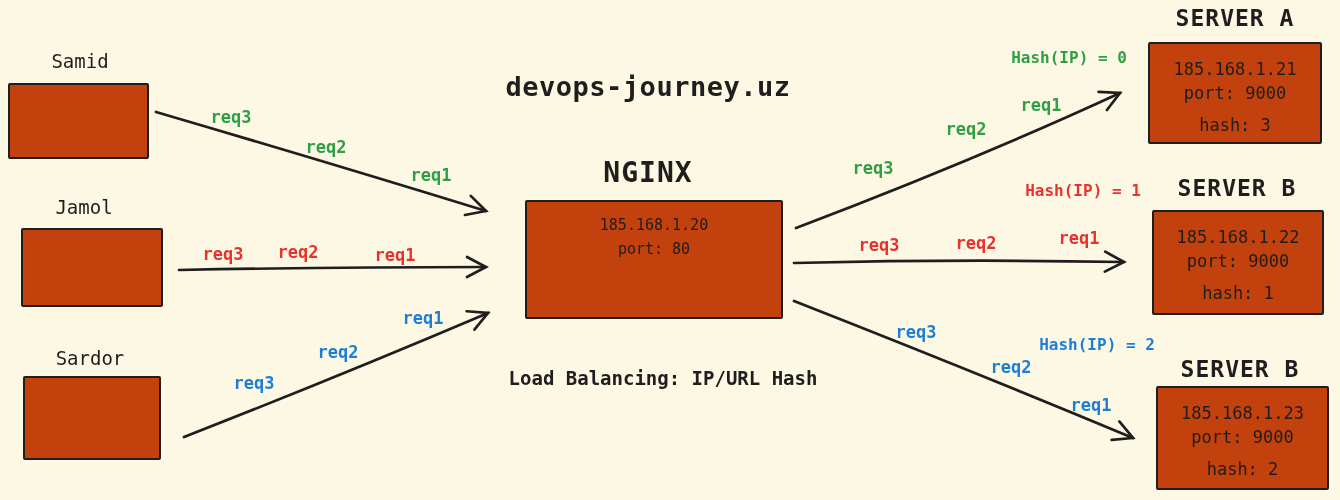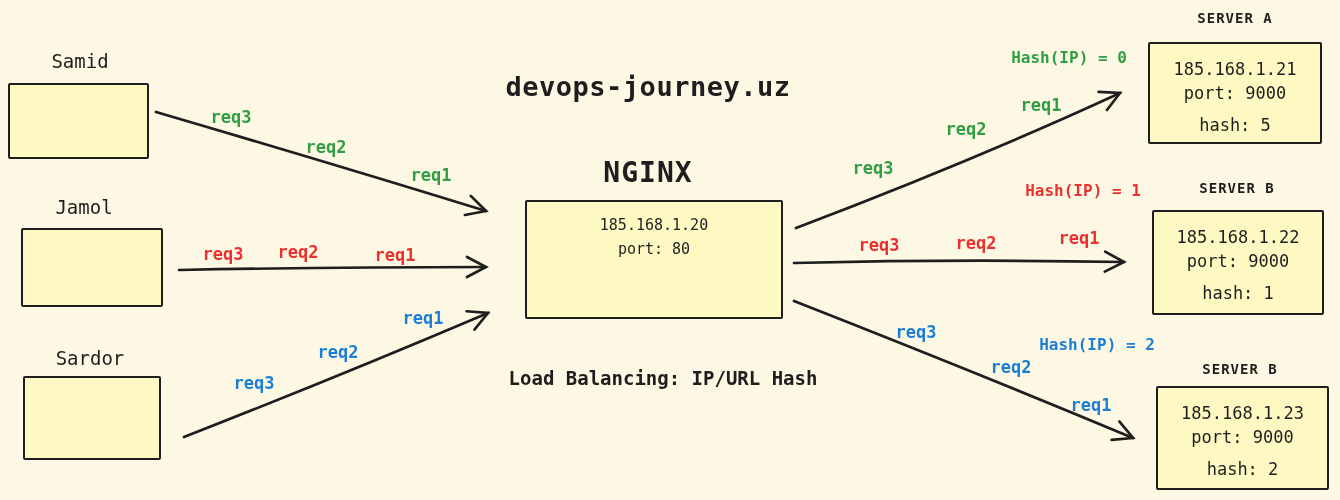--- a/index.html
+++ b/index.html
@@ -12,33 +12,33 @@
     font-family: "DejaVu Sans Mono", "Liberation Mono", monospace;
     color: #1e1e1e;
   }
   .arrows { position: absolute; left: 0; top: 0; width: 1340px; height: 500px; }
   .arrows path { fill: none; stroke: #1e1e1e; stroke-width: 2.7; stroke-linecap: round; }
   .pos { position: absolute; transform: translate(-50%, -50%); white-space: nowrap; }
   .box {
     position: absolute;
     border: 2.5px solid #1e1e1e;
     border-radius: 2px;
-    background: #fef9c3;
+    background: #c2410c;
     box-sizing: border-box;
     text-align: right;
   }
   .site-title { font-size: 27px; font-weight: bold; letter-spacing: 0.5px; }
   .caption    { font-size: 19px; font-weight: bold; }
   .client-name { font-size: 19px; font-weight: normal; }
   .nginx-heading { font-size: 28px; font-weight: bold; letter-spacing: 1px; text-align: center; }
   .inner-lines {
     display: flex; flex-direction: column; align-items: center;
     padding-top: 11px; font-size: 15px; line-height: 24px; font-weight: 500;
   }
-  .srv-title { font-size: 14px; font-weight: bold; letter-spacing: 1px; }
+  .srv-title { font-size: 23px; font-weight: bold; letter-spacing: 1px; }
   .srv-lines {
     display: flex; flex-direction: column; align-items: center;
     padding-top: 13px; font-size: 17px; line-height: 24px; font-weight: 500;
   }
   .srv-lines .hash-line { margin-top: 8px; }
   .lbl { font-size: 17px; font-weight: bold; }
   .hash-note { font-size: 16px; font-weight: bold; }
   .green { color: #2f9e44; }
   .red   { color: #e8322f; }
   .blue  { color: #1c7ed6; }
@@ -84,21 +84,21 @@
       <div>185.168.1.20</div>
       <div>port: 80</div>
     </div>
   </div>
 
   <div>
     <div class="pos srv-title" style="left:1235px; top:18px;">SERVER A</div>
     <div class="box srv-lines" style="left:1148px; top:42px; width:174px; height:102px;">
       <div>185.168.1.21</div>
       <div>port: 9000</div>
-      <div class="hash-line">hash: 5</div>
+      <div class="hash-line">hash: 3</div>
     </div>
   </div>
   <div>
     <div class="pos srv-title" style="left:1237px; top:188px;">SERVER B</div>
     <div class="box srv-lines" style="left:1152px; top:210px; width:172px; height:105px;">
       <div>185.168.1.22</div>
       <div>port: 9000</div>
       <div class="hash-line">hash: 1</div>
     </div>
   </div>

